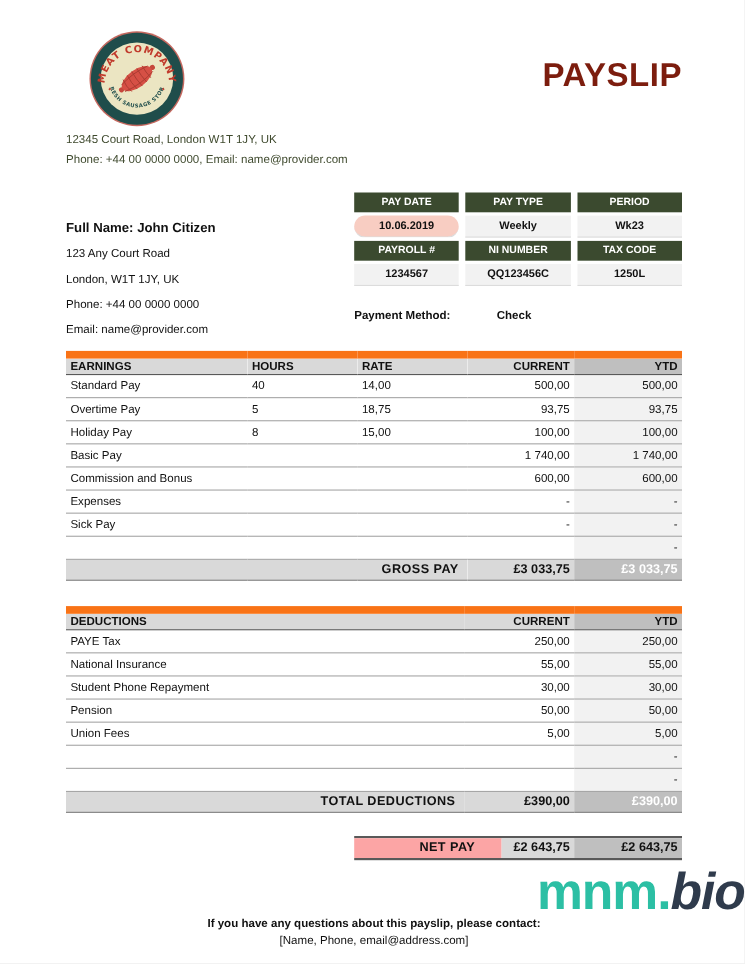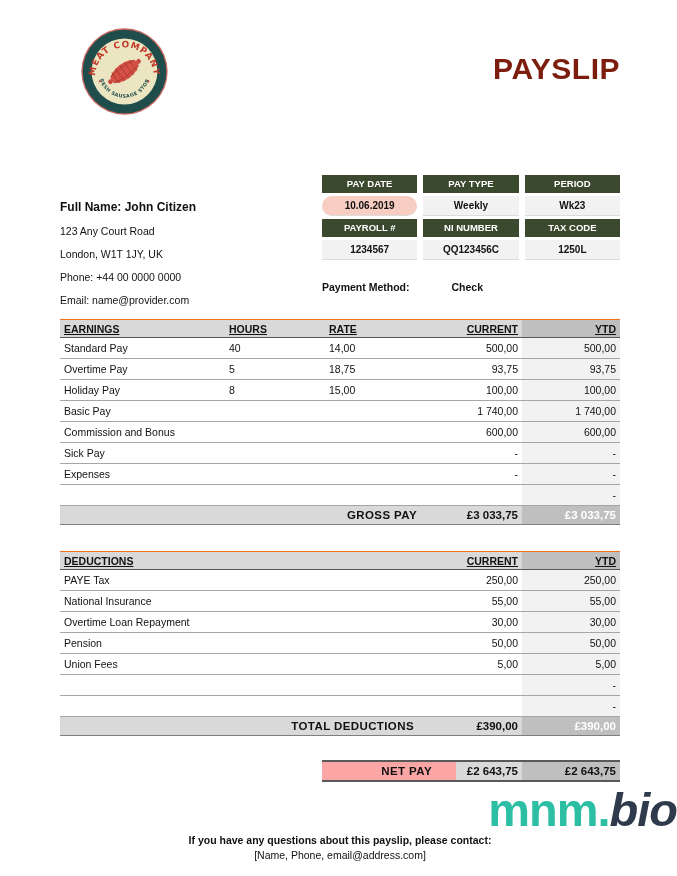--- a/index.html
+++ b/index.html
@@ -51,21 +51,21 @@
   .payment-method { position:absolute; left:322px; top:281px; font-size:10.5px; font-weight:bold; }
   .payment-method .pm-value { margin-left:42px;margin-top:20px; }
 
   
   table { border-collapse:collapse; table-layout:fixed; position:absolute; left:60px; width:560px; }
   .earnings { top:319px; }
   .deductions { top:551px; }
   th, td { font-size:10.5px; padding:0 4px; overflow:hidden; white-space:nowrap; }
   thead th {
     background:#D9D9D9; font-weight:bold; text-align:left; height:18px;
-    border-top:1px solid #f97316; border-bottom:1px solid #595959;text-decoration:underline;
+    border-top:7px solid #f97316; border-bottom:1px solid #595959;
   }
   thead th.num { text-align:right; }
   thead th.ytd { background:#BFBFBF; }
   tbody td { height:21px; border-bottom:1px solid #A6A6A6; background:#fff; }
   tbody td.num { text-align:right; }
   tbody td.ytd { background:#F2F2F2; }
   tr.total td {
     background:#D9D9D9; height:19px; font-weight:bold; font-size:11.5px;
     border-top:1px solid #7f7f7f; border-bottom:1px solid #7f7f7f;
   }
@@ -117,20 +117,24 @@
       <textPath href="#arcTop" startOffset="50%" text-anchor="middle">MEAT COMPANY</textPath>
     </text>
     <text font-family="DejaVu Sans, sans-serif" font-size="5.4" font-weight="bold" fill="#1F4D4B" letter-spacing="0.5">
       <textPath href="#arcBot" startOffset="50%" text-anchor="middle">FRESH SAUSAGE STORE</textPath>
     </text>
     <text x="20" y="63" font-size="5.5" fill="#C0392B">✦</text>
     <text x="74.5" y="63" font-size="5.5" fill="#C0392B">✦</text>
   </svg>
 
   <div class="payslip-title">PAYSLIP</div>
+  <div class="company-address">
+    <div>12345 Court Road, London W1T 1JY, UK</div>
+    <div>Phone: +44 00 0000 0000, Email: name@provider.com</div>
+  </div>
 
   <div class="employee">
     <div class="emp-name">Full Name: John Citizen</div>
     <div class="emp-line">123 Any Court Road</div>
     <div class="emp-line">London, W1T 1JY, UK</div>
     <div class="emp-line">Phone: +44 00 0000 0000</div>
     <div class="emp-line">Email: name@provider.com</div>
   </div>
 
   <div class="pay-grid">
@@ -199,28 +203,28 @@
           <td class="num ytd">1 740,00</td>
         </tr>
       <tr>
           <td>Commission and Bonus</td>
           <td></td>
           <td></td>
           <td class="num">600,00</td>
           <td class="num ytd">600,00</td>
         </tr>
       <tr>
+          <td>Expenses</td>
+          <td></td>
+          <td></td>
+          <td class="num">-</td>
+          <td class="num ytd">-</td>
+        </tr>
+      <tr>
           <td>Sick Pay</td>
-          <td></td>
-          <td></td>
-          <td class="num">-</td>
-          <td class="num ytd">-</td>
-        </tr>
-      <tr>
-          <td>Expenses</td>
           <td></td>
           <td></td>
           <td class="num">-</td>
           <td class="num ytd">-</td>
         </tr>
       <tr>
           <td></td>
           <td></td>
           <td></td>
           <td class="num"></td>
@@ -252,21 +256,21 @@
           <td>PAYE Tax</td>
           <td class="num">250,00</td>
           <td class="num ytd">250,00</td>
         </tr>
       <tr>
           <td>National Insurance</td>
           <td class="num">55,00</td>
           <td class="num ytd">55,00</td>
         </tr>
       <tr>
-          <td>Overtime Loan Repayment</td>
+          <td>Student Phone Repayment</td>
           <td class="num">30,00</td>
           <td class="num ytd">30,00</td>
         </tr>
       <tr>
           <td>Pension</td>
           <td class="num">50,00</td>
           <td class="num ytd">50,00</td>
         </tr>
       <tr>
           <td>Union Fees</td>

